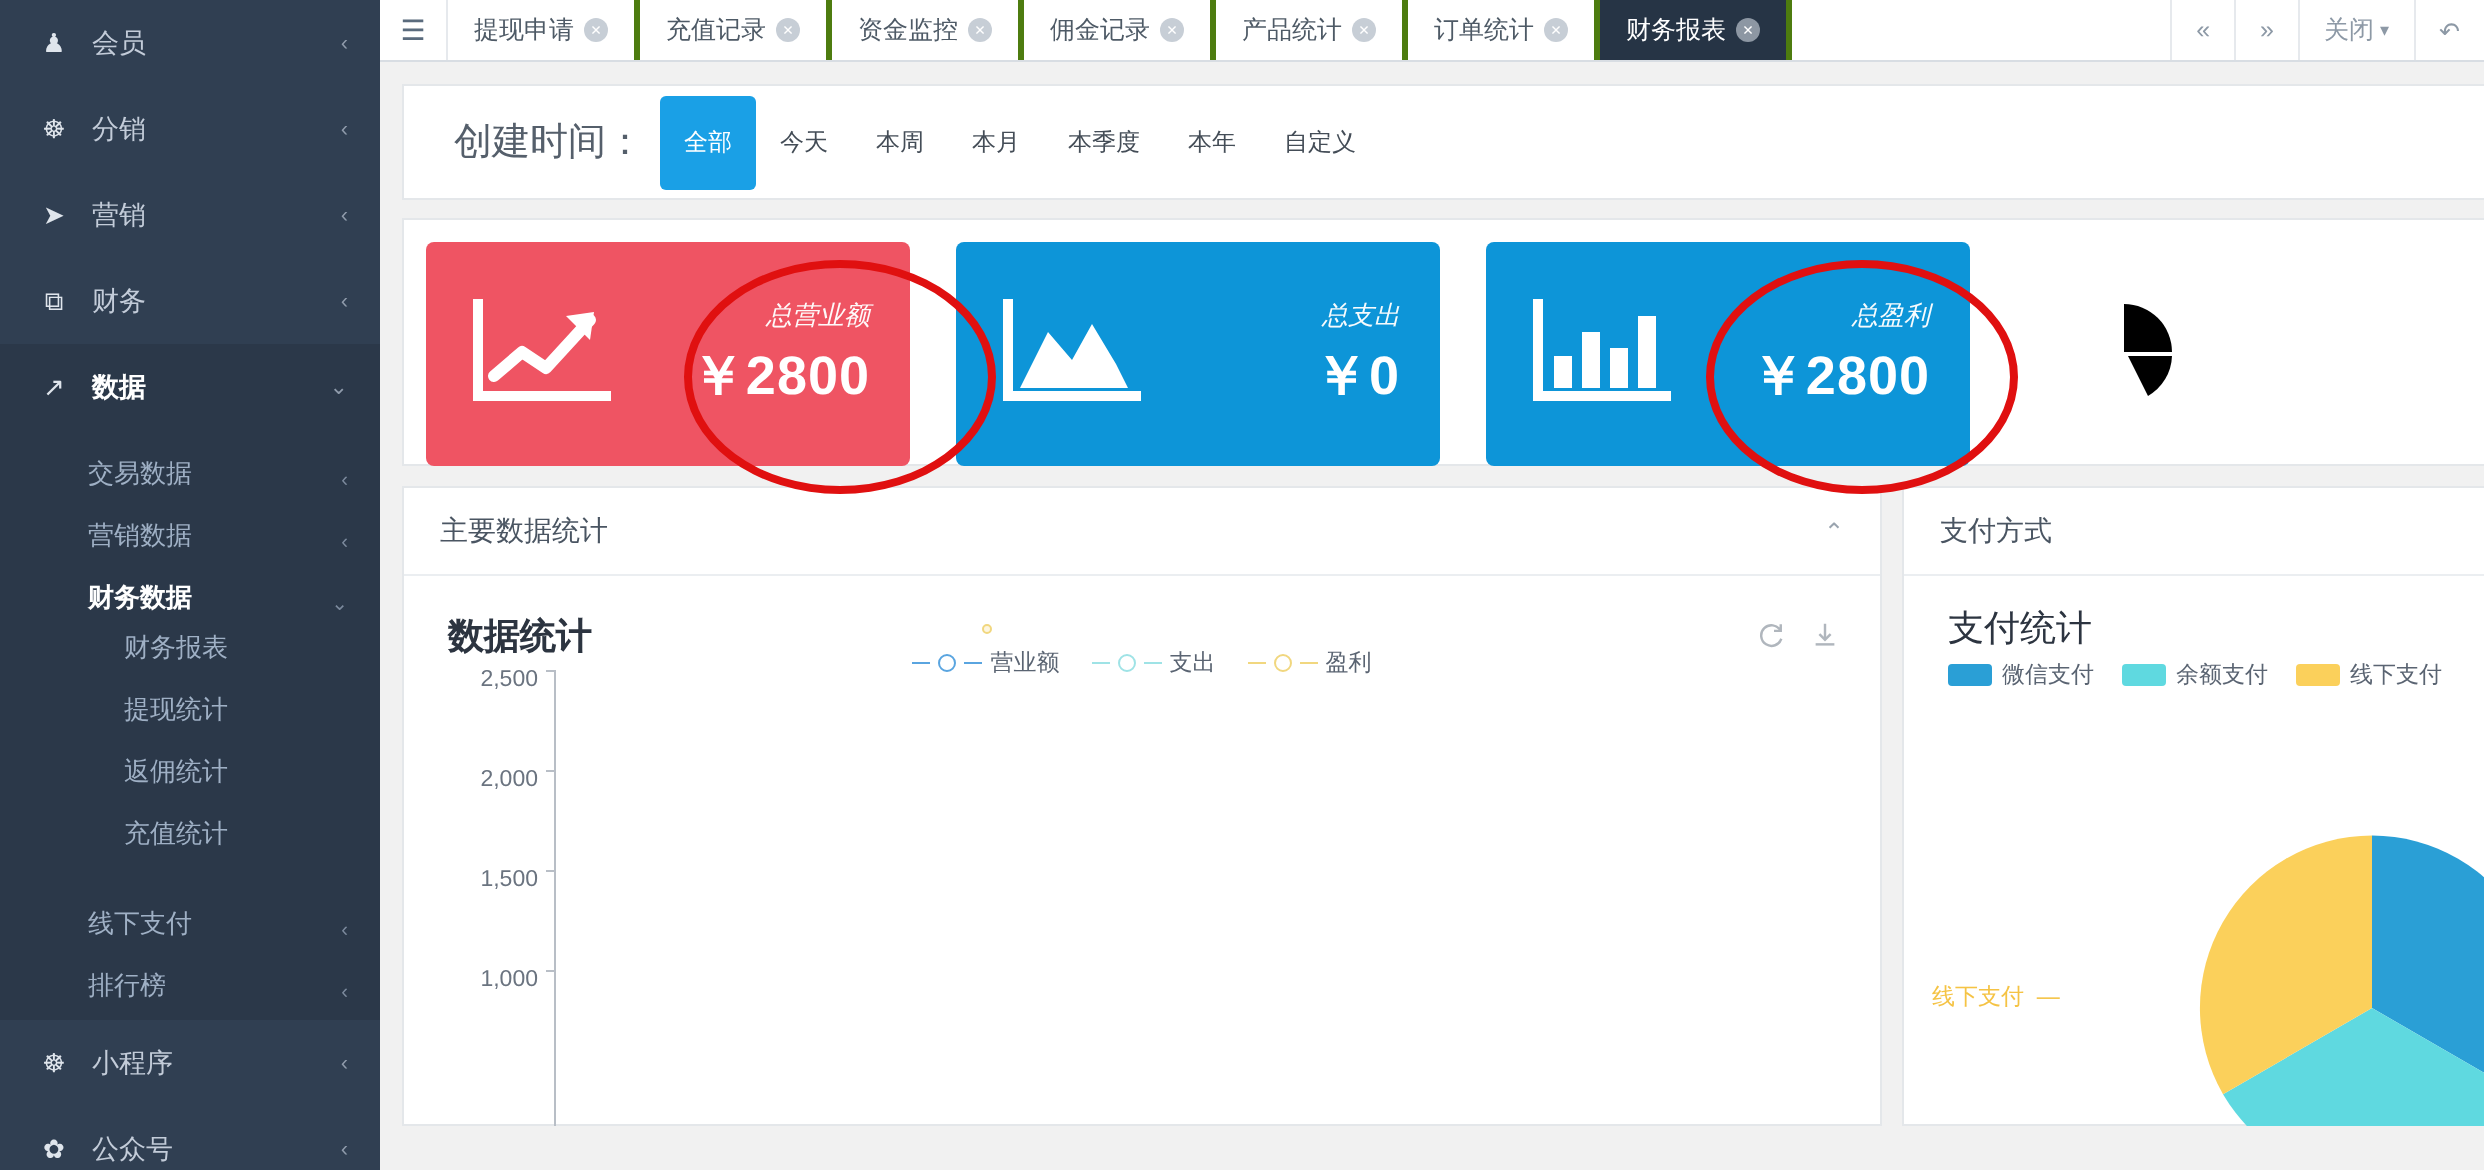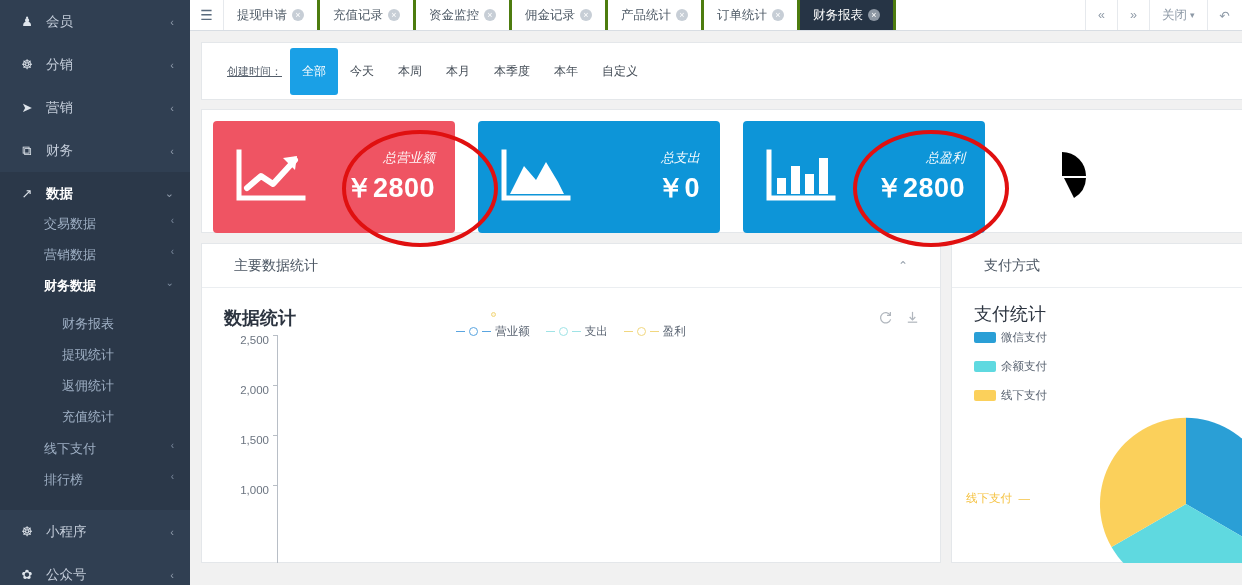--- a/index.html
+++ b/index.html
@@ -38,21 +38,21 @@
   .nav-item .lbl { flex: 1; white-space: nowrap; }
   .nav-item .car { font-size: 11px; color: #8f9bab; }
   .nav-item.open {
     background: #2b3849;
     color: #ffffff;
   }
   .nav-item.open .lbl { font-weight: bold; }
 
   .submenu { background: #2b3849; }
   .sub-item {
-    display: flex; align-items: flex-start;
+    display: flex; align-items: flex-end;
     height: 31px;
     padding: 0 16px 0 44px;
     color: #9fb0c5;
     font-size: 13px;
     cursor: pointer;
   }
   .sub-item .lbl { flex: 1; white-space: nowrap; }
   .sub-item .car { font-size: 10px; color: #7c8a9d; }
   .sub-item.active { color: #ffffff; }
   .sub-item.active .lbl { font-weight: bold; }
@@ -125,21 +125,21 @@
   }
 
   
   .filterbar {
     width: 1231px;
     height: 58px;
     display: flex; align-items: center;
     padding-left: 25px;
     gap: 0;
   }
-  .flabel { font-size: 11px; color: #555f6b; margin-right: 8px; text-decoration: underline; }
+  .flabel { font-size: 19px; color: #555f6b; margin-right: 8px; }
   .fbtn {
     font-size: 12px; color: #444d57;
     padding: 15px 12px; border-radius: 3px;
     cursor: pointer; white-space: nowrap;
   }
   .fbtn.sel { background: #1aa0e6; color: #ffffff; }
 
   
   .cards-wrap { margin-top: 9px; width: 1231px; height: 124px; padding: 11px 0 0 11px; }
   .cards { display: flex; gap: 23px; }
@@ -155,21 +155,21 @@
   .card .ctext { flex: 1; text-align: right; padding-right: 4px; }
   .card .ctitle { font-size: 13px; opacity: .97; margin-bottom: 3px; font-style: italic; }
   .card .cval { font-size: 27px; font-weight: bold; letter-spacing: .5px; white-space: nowrap; }
 
   
   .lower { margin-top: 10px; display: flex; gap: 10px; }
   .panel-left { width: 740px; flex: 0 0 740px; height: 320px; }
   .panel-right { width: 470px; flex: 0 0 470px; height: 320px; }
   .panel-head {
     height: 44px; display: flex; align-items: center;
-    padding: 0 32px;
+    padding: 0 18px;
     border-bottom: 1px solid #ebeef1;
     font-size: 14px; color: #4a5562;
   }
   .panel-head .ph-title { flex: 1; }
   .panel-head .ph-caret { color: #9aa4af; font-size: 12px; cursor: pointer; }
   .panel-body { position: relative; height: 275px; overflow: hidden; }
 
   .chart-title {
     position: absolute; left: 22px; top: 18px;
     font-size: 18px; font-weight: bold; color: #2c3440;
@@ -203,21 +203,21 @@
     width: 1px; height: 228px; background: #b8bec6;
   }
   .data-dot {
     position: absolute; left: 289px; top: 24px;
     width: 5px; height: 5px; border-radius: 50%;
     border: 1px solid #f1d77f; background: #fdf6e0;
   }
 
   
   .pie-title { position: absolute; left: 22px; top: 14px; font-size: 18px; font-weight: normal; color: #2c3440; }
-  .pie-legend { position: absolute; left: 22px; top: 42px; display: flex; gap: 14px; align-items: flex-end; font-size: 11.5px; color: #5a6472; flex-direction: column; }
+  .pie-legend { position: absolute; left: 22px; top: 42px; display: flex; gap: 14px; align-items: flex-end; font-size: 11.5px; color: #5a6472; }
   .pl { display: flex; align-items: center; gap: 5px; }
   .pl .sw { width: 22px; height: 11px; border-radius: 2px; }
   .pie-holder { position: absolute; left: 50%; top: 118px; transform: translateX(-50%); }
   .pie-label {
     position: absolute; font-size: 11.5px; color: #f5c344; white-space: nowrap;
   }
 
   
   .annot {
     position: absolute;

